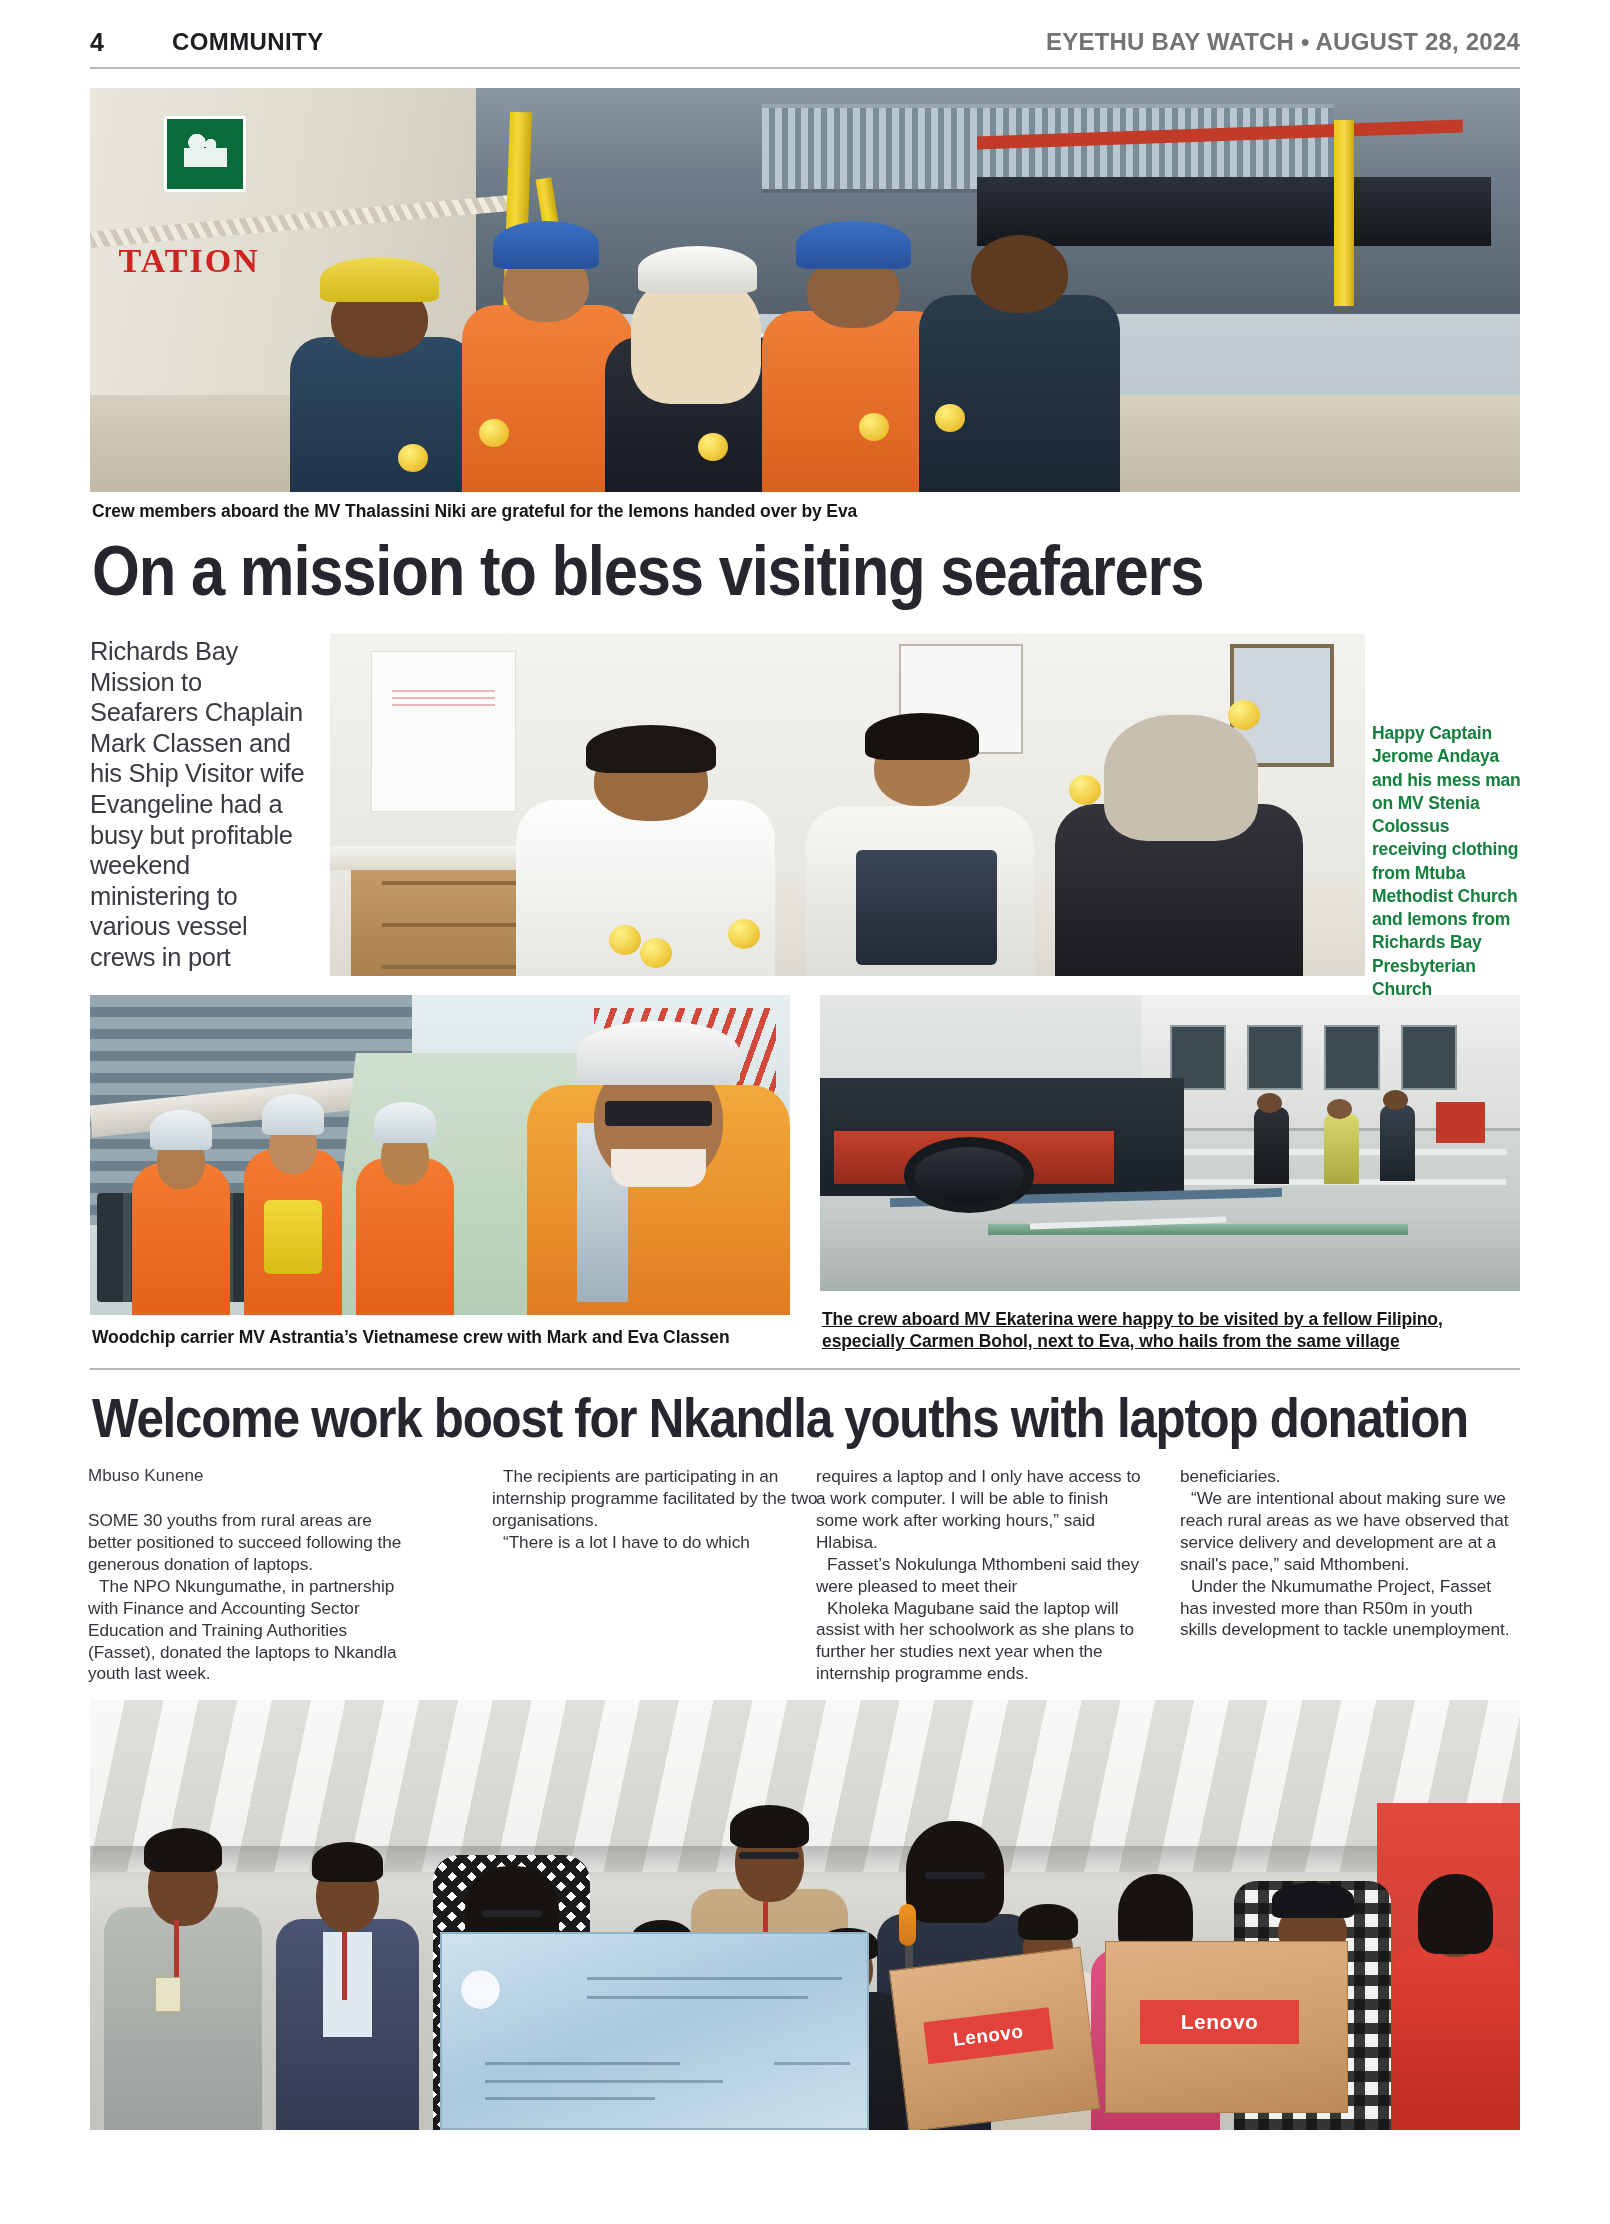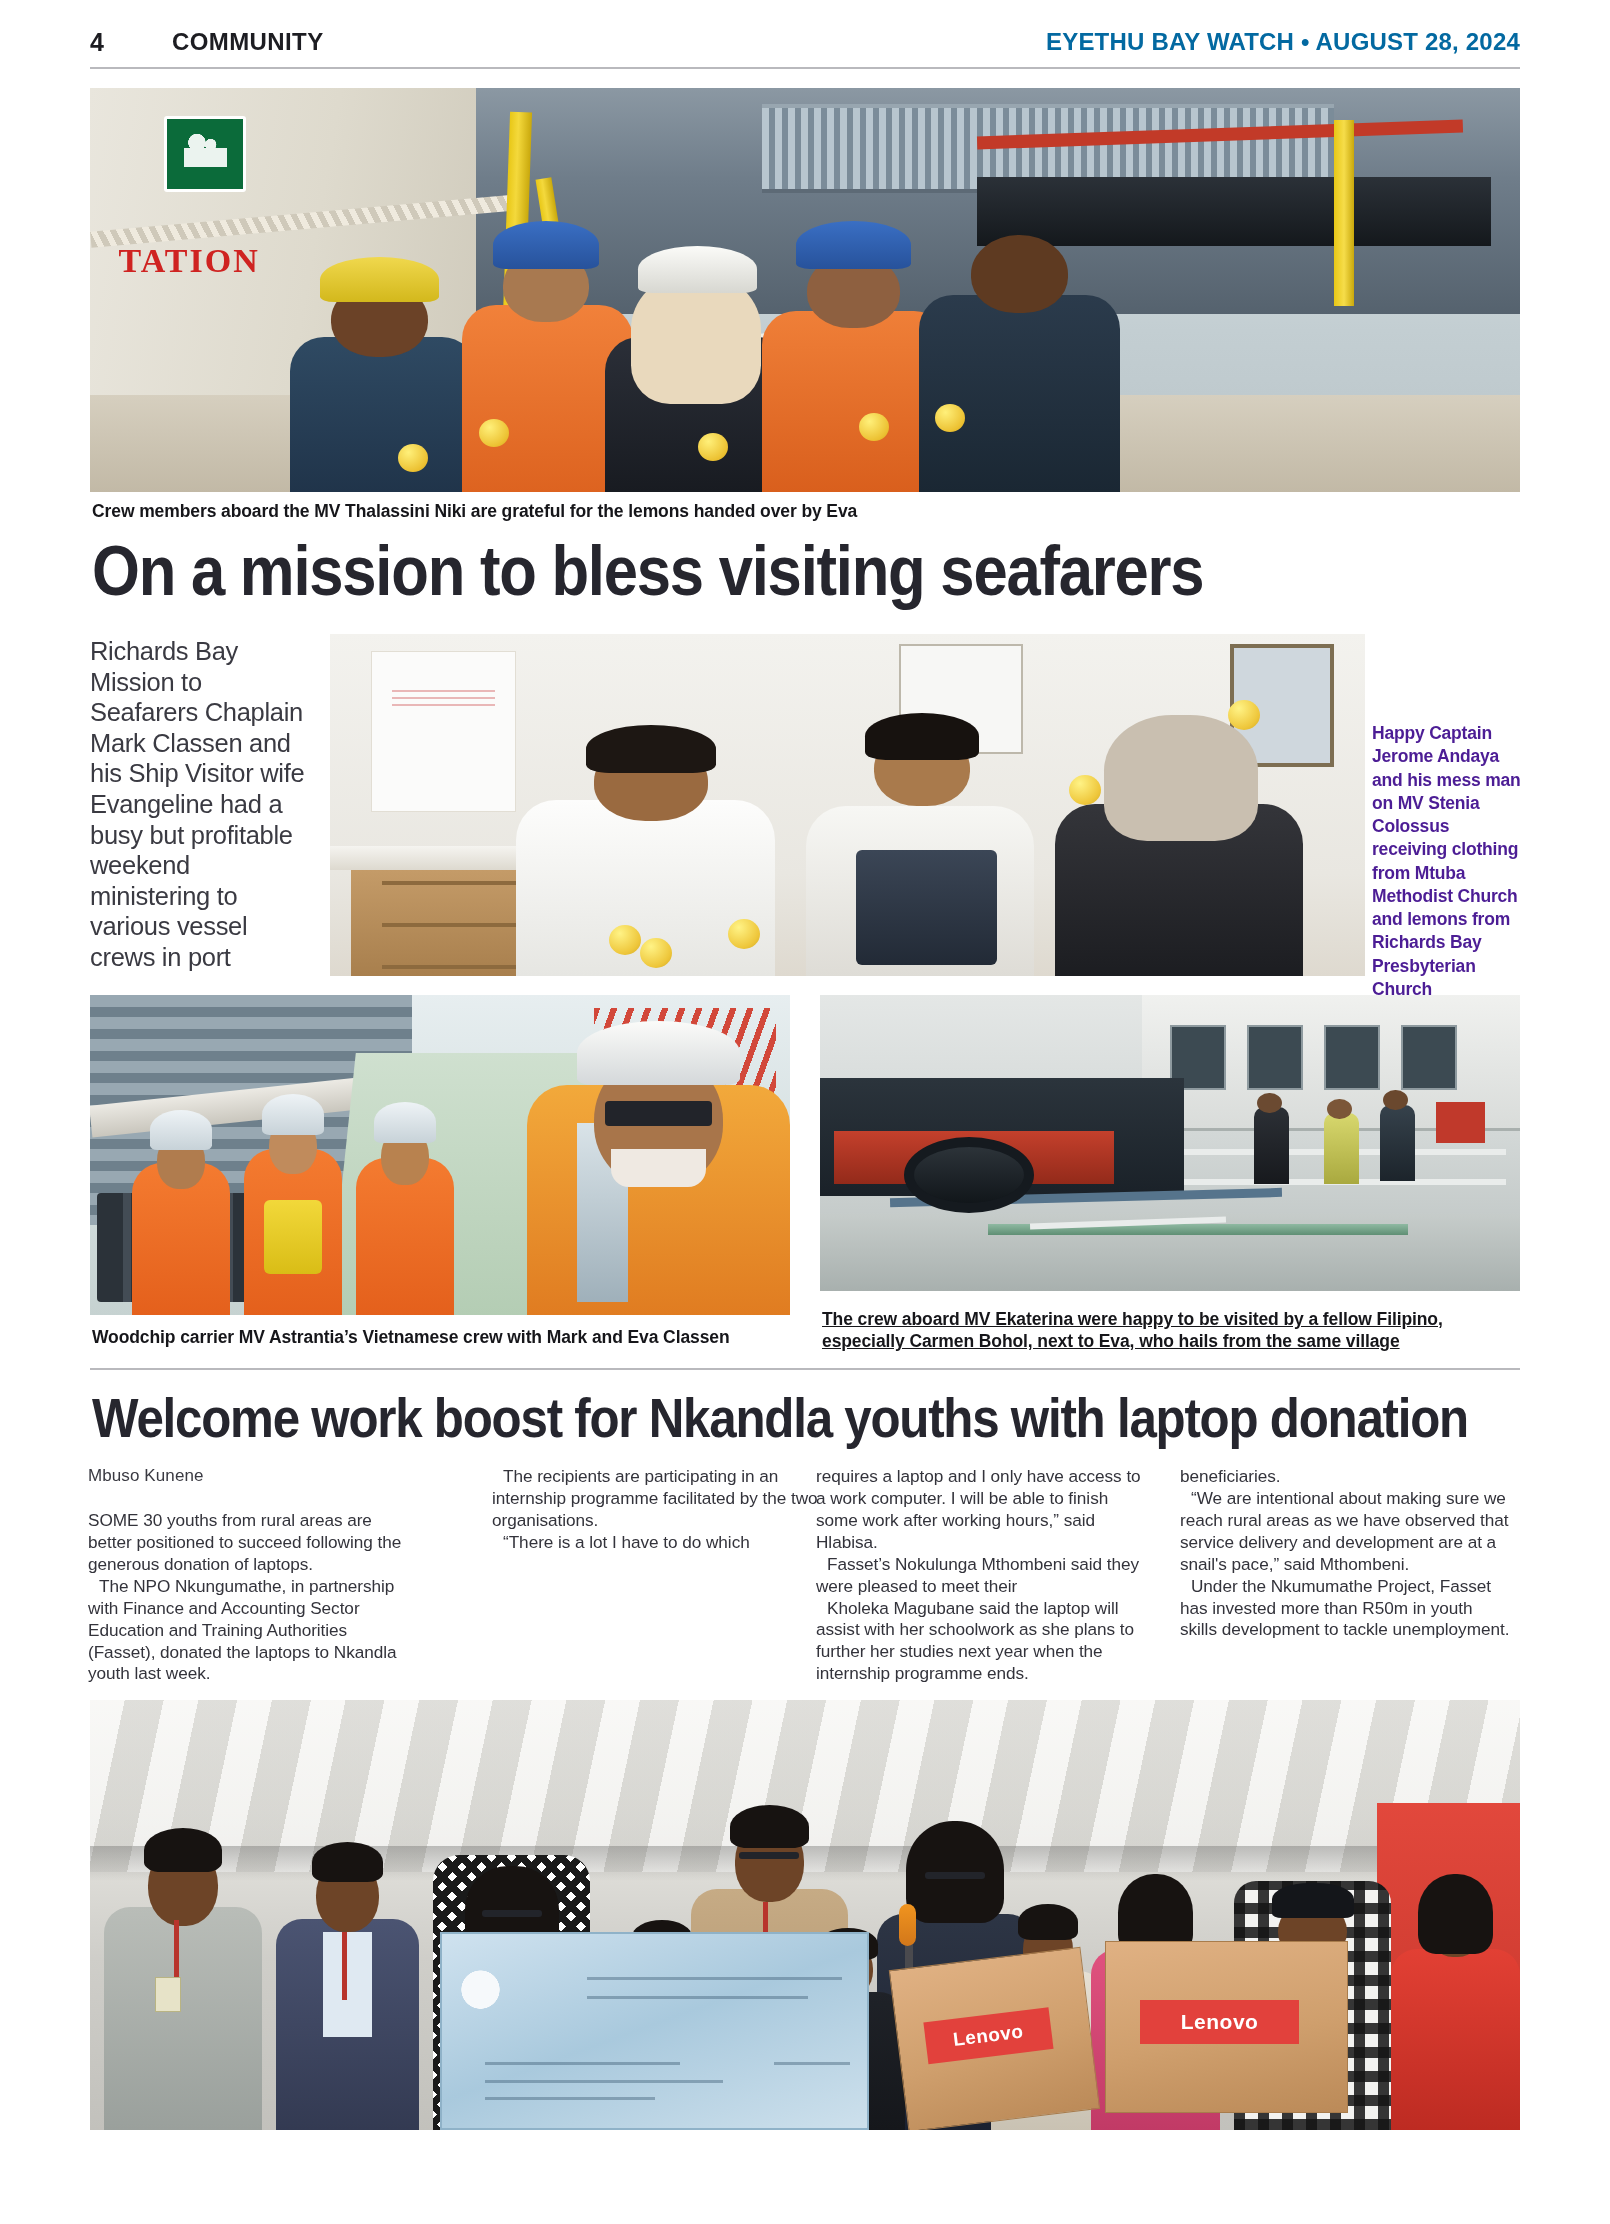--- a/index.html
+++ b/index.html
@@ -44,21 +44,21 @@
     font-size: 24px;
     font-weight: 700;
     letter-spacing: 0.4px;
     color: #1d1d22;
   }
   .mh-right {
     margin-left: auto;
     font-size: 24px;
     font-weight: 700;
     letter-spacing: 0.2px;
-    color: #0369a1;
+    color: #737373;
   }
   .rule-top {
     position: absolute;
     left: 90px; top: 67px;
     width: 1430px; height: 2px;
     background: #b9b9bd;
   }
 
   
   .photo {
@@ -108,21 +108,21 @@
   }
 
   
   .sidecap {
     position: absolute;
     left: 1372px; top: 722px;
     width: 152px;
     font-size: 17.5px;
     font-weight: 700;
     line-height: 1.33;
-    color: #4c1d95;
+    color: #15803d;
     letter-spacing: -0.2px;
   }
 
   
   .byline {
     position: absolute;
     left: 88px; top: 1466px;
     font-size: 17px;
     color: #3a3a42;
     letter-spacing: 0.1px;

